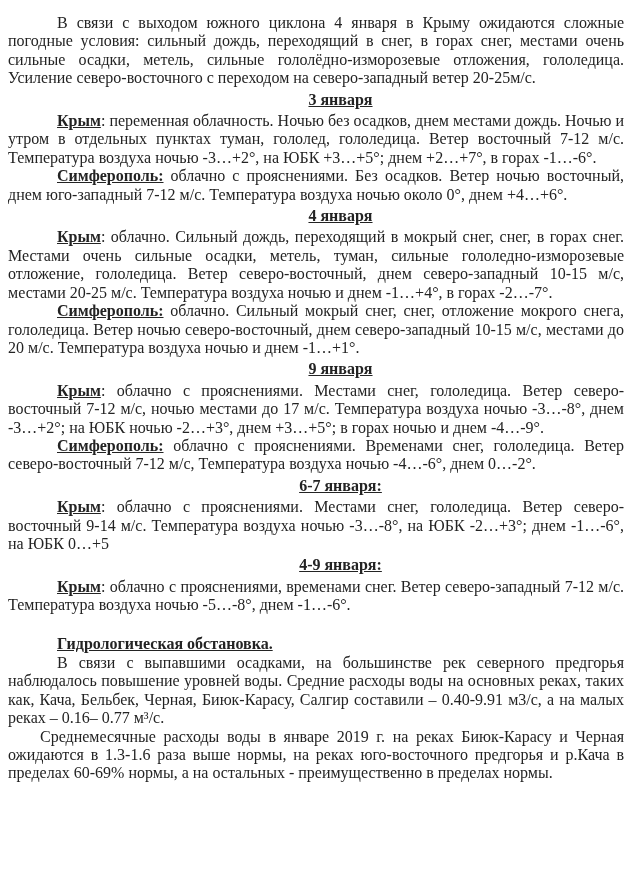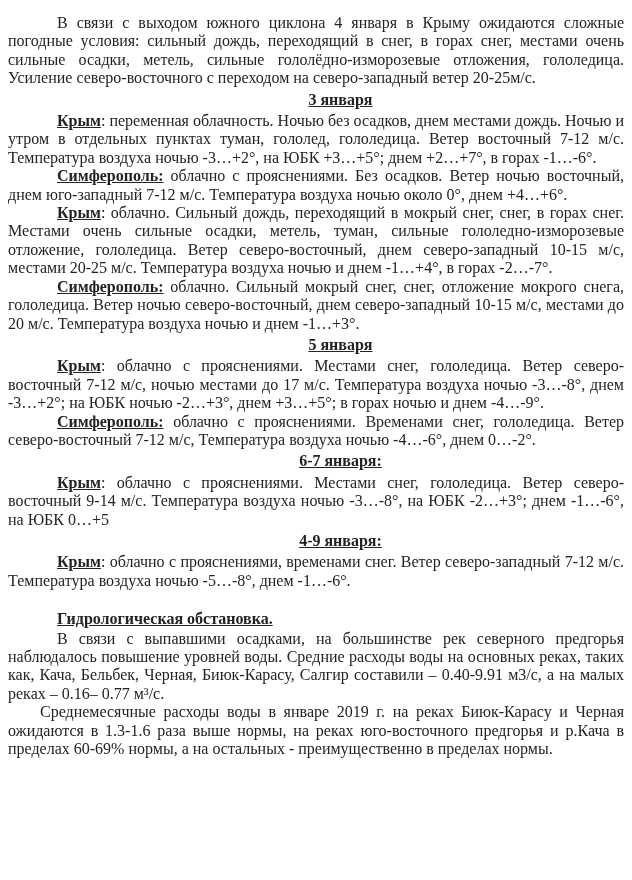--- a/index.html
+++ b/index.html
@@ -52,24 +52,25 @@
 <body>
 
 <div class="page">
 
   <p class="para">В связи с выходом южного циклона 4 января в Крыму ожидаются сложные погодные условия: сильный дождь, переходящий в снег, в горах снег, местами очень сильные осадки, метель, сильные гололёдно-изморозевые отложения, гололедица. Усиление северо-восточного с переходом на северо-западный ветер 20-25м/с.</p>
 
   <p class="heading"><span class="u">3 января</span></p>
   <p class="para"><span class="lead u">Крым</span><span>:</span> <span>переменная облачность. Ночью без осадков, днем местами дождь. Ночью и утром в отдельных пунктах туман, гололед, гололедица. Ветер восточный 7-12 м/с. Температура воздуха ночью -3…+2°, на ЮБК +3…+5°; днем +2…+7°, в горах -1…-6°.</span></p>
   <p class="para"><span class="lead u">Симферополь:</span><span></span> <span>облачно с прояснениями. Без осадков. Ветер ночью восточный, днем юго-западный 7-12 м/с. Температура воздуха ночью около 0°, днем +4…+6°.</span></p>
 
+  <p class="heading"><span class="u">4 января</span></p>
   <p class="para"><span class="lead u">Крым</span><span>:</span> <span>облачно. Сильный дождь, переходящий в мокрый снег, снег, в горах снег. Местами очень сильные осадки, метель, туман, сильные гололедно-изморозевые отложение, гололедица. Ветер северо-восточный, днем северо-западный 10-15 м/с, местами 20-25 м/с.  Температура воздуха ночью и днем -1…+4°, в горах -2…-7°.</span></p>
-  <p class="para"><span class="lead u">Симферополь:</span><span></span> <span>облачно. Сильный мокрый снег, снег, отложение мокрого снега, гололедица. Ветер ночью северо-восточный, днем северо-западный 10-15 м/с, местами до 20 м/с.  Температура воздуха ночью и днем -1…+3°.</span></p>
+  <p class="para"><span class="lead u">Симферополь:</span><span></span> <span>облачно. Сильный мокрый снег, снег, отложение мокрого снега, гололедица. Ветер ночью северо-восточный, днем северо-западный 10-15 м/с, местами до 20 м/с.  Температура воздуха ночью и днем -1…+1°.</span></p>
 
-  <p class="heading"><span class="u">5 января</span></p>
+  <p class="heading"><span class="u">9 января</span></p>
   <p class="para"><span class="lead u">Крым</span><span>:</span> <span>облачно с прояснениями. Местами снег, гололедица. Ветер северо-восточный 7-12 м/с, ночью местами до 17 м/с. Температура воздуха ночью -3…-8°, днем -3…+2°; на ЮБК ночью -2…+3°, днем +3…+5°; в горах ночью и днем -4…-9°.</span></p>
   <p class="para"><span class="lead u">Симферополь:</span><span></span> <span>облачно с прояснениями.  Временами снег, гололедица. Ветер северо-восточный 7-12 м/с, Температура воздуха ночью -4…-6°, днем 0…-2°.</span></p>
 
   <p class="heading"><span class="u">6-7 января:</span></p>
   <p class="para"><span class="lead u">Крым</span><span>:</span> <span>облачно с прояснениями. Местами снег, гололедица. Ветер северо-восточный 9-14 м/с. Температура воздуха ночью -3…-8°, на ЮБК -2…+3°; днем -1…-6°, на ЮБК 0…+5</span></p>
 
   <p class="heading"><span class="u">4-9 января:</span></p>
   <p class="para"><span class="lead u">Крым</span><span>:</span> <span>облачно с прояснениями, временами снег. Ветер северо-западный 7-12 м/с. Температура воздуха ночью -5…-8°, днем -1…-6°.</span></p>
 
   <div class="hydro-block">

